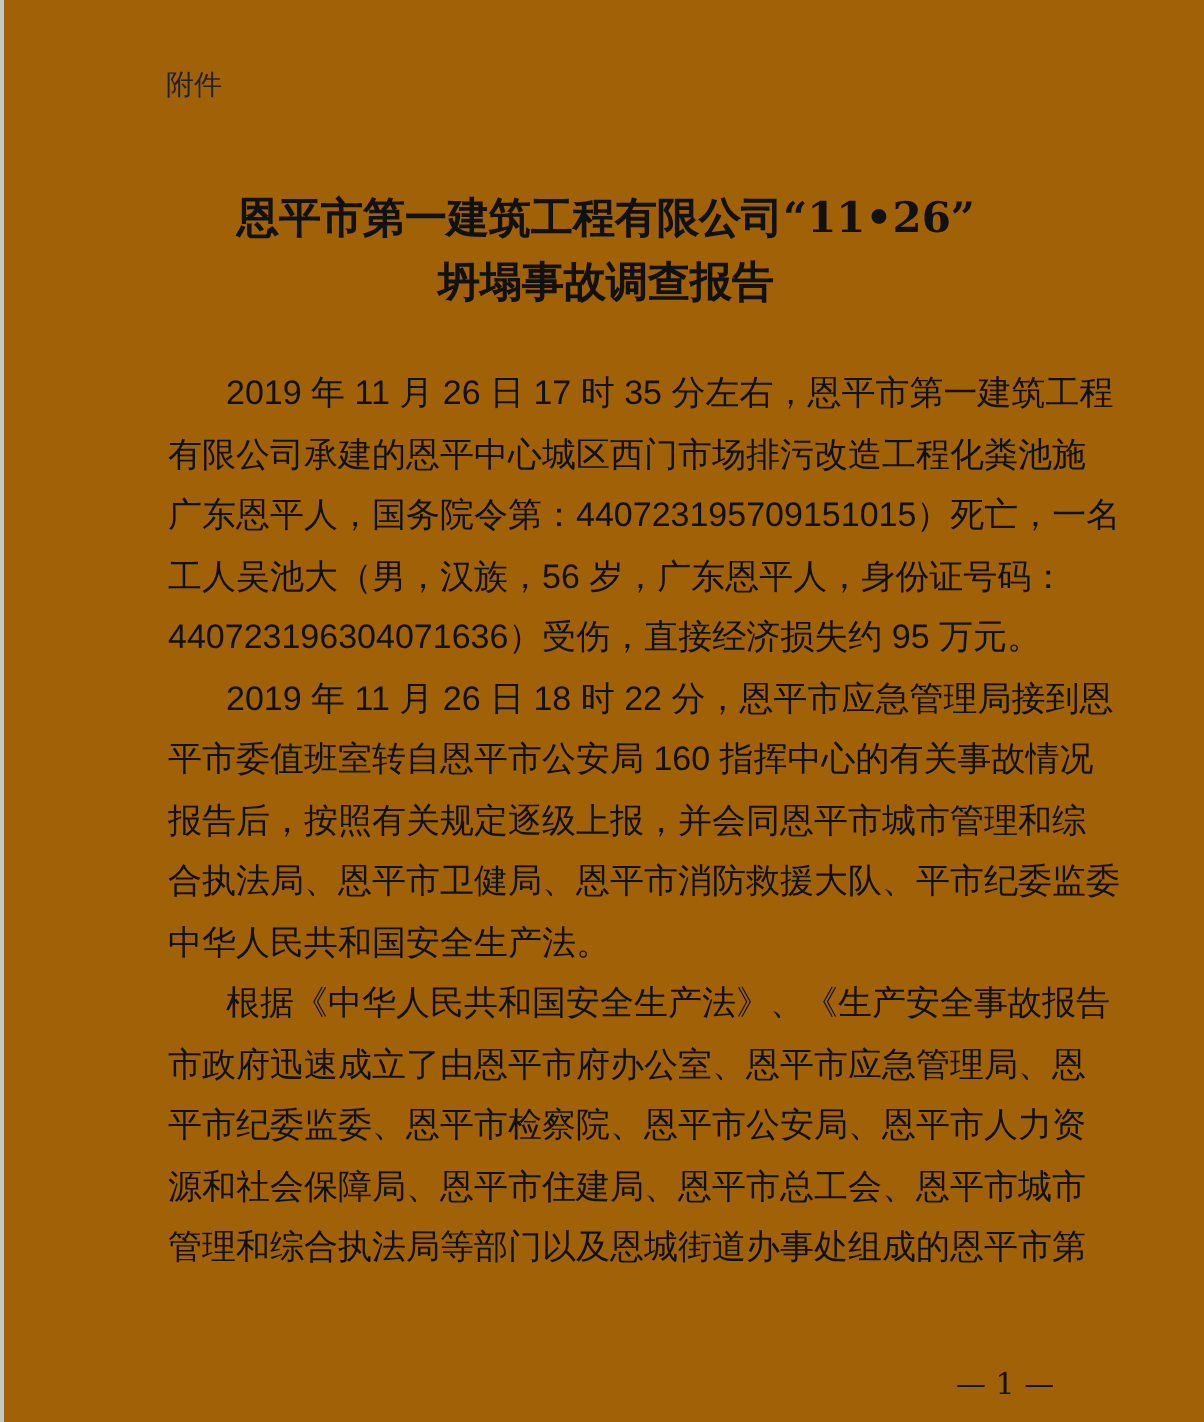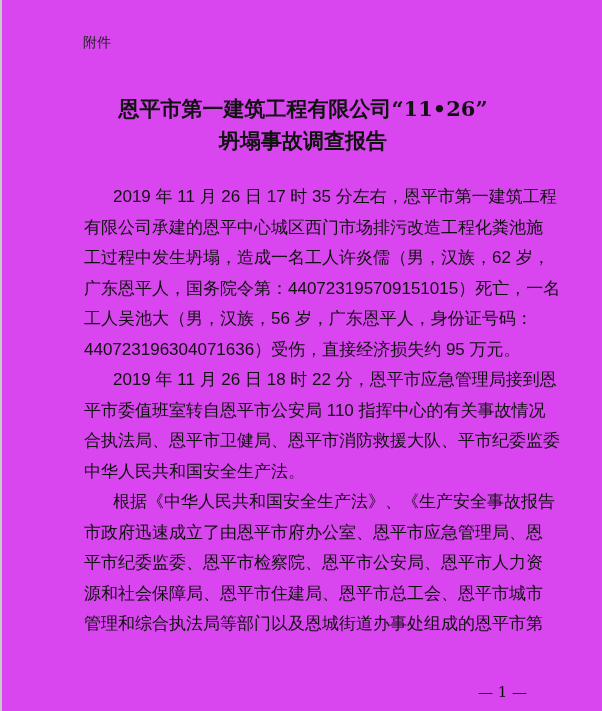--- a/index.html
+++ b/index.html
@@ -1,17 +1,17 @@
 <!DOCTYPE html>
 <html><head>
   <meta charset="utf-8">
   <style>
     html, body { margin: 0; padding: 0; background: #ffffff; }
     body { width: 602px; height: 711px; overflow: hidden; position: relative; }
-    .page { position: absolute; left: 0; top: 0; width: 602px; height: 711px; background: #d946ef; border-left: 2px solid #c8c8c8; box-sizing: border-box; }
+    .page { position: absolute; left: 0; top: 0; width: 602px; height: 711px; background: #a16207; border-left: 2px solid #c8c8c8; box-sizing: border-box; }
     .attach { position: absolute; left: 81px; top: 34px; font-family: "DejaVu Sans", sans-serif; font-size: 14px; color: #222; }
     .title { position: absolute; left: 0; width: 602px; text-align: center; font-family: "DejaVu Serif", serif; font-weight: bold; font-size: 21px; color: #111; line-height: 34px; }
     .t1 { top: 92px; }
     .t2 { top: 124px; }
     .body { position: absolute; left: 82px; top: 182px; width: 440px; font-family: Liberation Sans, sans-serif; font-size: 17px; color: #111; }
     .line { height: 30.5px; line-height: 30.5px; white-space: nowrap; text-align: justify; text-align-last: justify; }
     .line.last { text-align-last: left; }
     .line.indent { padding-left: 29px; }
     .pagenum { position: absolute; left: 476px; top: 683px; font-family: "DejaVu Serif", serif; font-size: 15px; color: #111; }
   </style>
@@ -21,28 +21,28 @@
 <div class="page">
   <div class="attach">附件</div>
 
   <div class="title t1">恩平市第一建筑工程有限公司“11•26”</div>
   <div class="title t2">坍塌事故调查报告</div>
 
   <div class="body">
     <div>
       <div class="line indent">2019 年 11 月 26 日 17 时 35 分左右，恩平市第一建筑工程</div>
       <div class="line">有限公司承建的恩平中心城区西门市场排污改造工程化粪池施</div>
-      <div class="line">工过程中发生坍塌，造成一名工人许炎儒（男，汉族，62 岁，</div>
       <div class="line">广东恩平人，国务院令第：440723195709151015）死亡，一名</div>
       <div class="line">工人吴池大（男，汉族，56 岁，广东恩平人，身份证号码：</div>
       <div class="line last">440723196304071636）受伤，直接经济损失约 95 万元。</div>
     </div>
     <div>
       <div class="line indent">2019 年 11 月 26 日 18 时 22 分，恩平市应急管理局接到恩</div>
-      <div class="line">平市委值班室转自恩平市公安局 110 指挥中心的有关事故情况</div>
+      <div class="line">平市委值班室转自恩平市公安局 160 指挥中心的有关事故情况</div>
+      <div class="line">报告后，按照有关规定逐级上报，并会同恩平市城市管理和综</div>
       <div class="line">合执法局、恩平市卫健局、恩平市消防救援大队、平市纪委监委</div>
       <div class="line last">中华人民共和国安全生产法。</div>
     </div>
     <div>
       <div class="line indent">根据《中华人民共和国安全生产法》、《生产安全事故报告</div>
       <div class="line">市政府迅速成立了由恩平市府办公室、恩平市应急管理局、恩</div>
       <div class="line">平市纪委监委、恩平市检察院、恩平市公安局、恩平市人力资</div>
       <div class="line">源和社会保障局、恩平市住建局、恩平市总工会、恩平市城市</div>
       <div class="line">管理和综合执法局等部门以及恩城街道办事处组成的恩平市第</div>
     </div>

